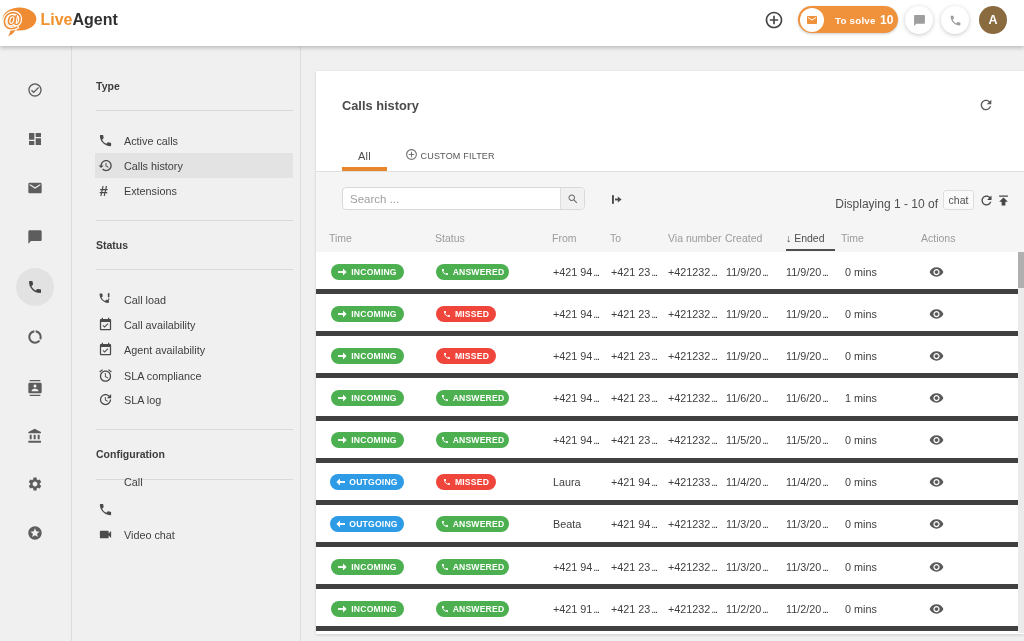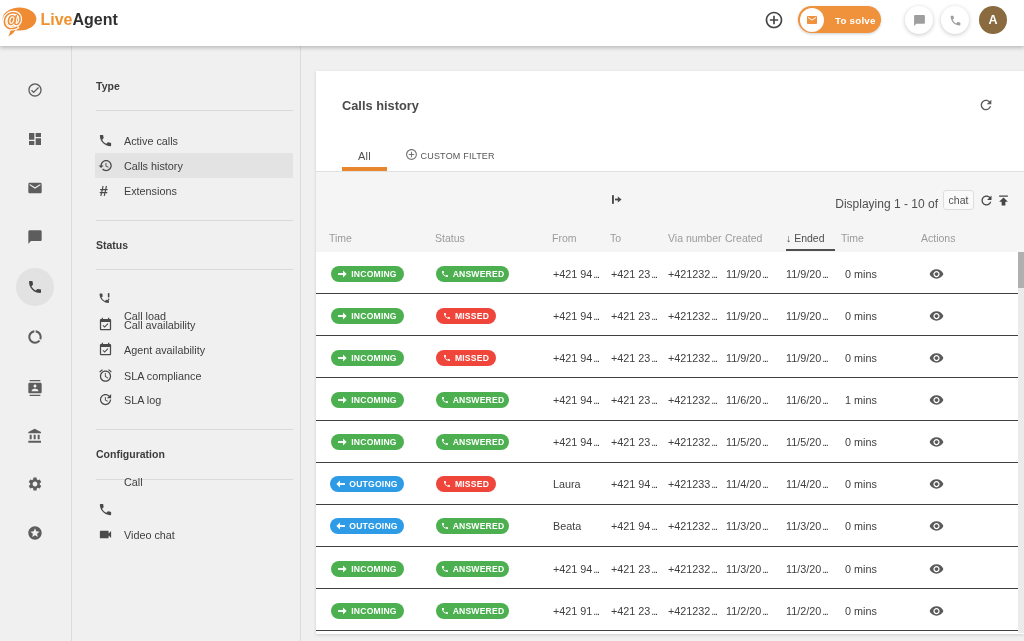--- a/index.html
+++ b/index.html
@@ -10,21 +10,21 @@
 .menu{position:absolute;left:73px;top:46px;width:228px;height:595px;border-right:1px solid #dcdcdc;background:#f0f0f0;z-index:5}
 .sect{position:absolute;left:23px;font-size:10.5px;font-weight:bold;color:#3d3d3d}
 .mdiv{position:absolute;left:23px;width:197px;height:1px;background:#d9d9d9}
 .mi{position:absolute;left:25px;color:#4a4a4a}
 .mt{position:absolute;left:51px;font-size:10.8px;color:#3e3e3e;white-space:nowrap}
 .card{position:absolute;left:316px;top:71px;width:708px;height:563px;background:#fff;box-shadow:0 1px 3px rgba(0,0,0,.14);z-index:6}
 .tabline{position:absolute;left:0;top:100px;width:708px;height:1px;background:#e0e0e0}
 .toolbar{position:absolute;left:0;top:101px;width:708px;height:80px;background:#f5f5f5}
 .thc{position:absolute;top:161px;font-size:10.5px;color:#9b9b9b;white-space:nowrap}
 .tbody{position:absolute;left:0;top:181px;width:702px;height:382px;overflow:hidden}
-.row{position:relative;width:702px;height:42.15px;background:#fff;border-bottom:1px solid #404040}
+.row{position:relative;width:702px;height:42.15px;background:#fff;border-bottom:5px solid #404040}
 .row span.tx{position:absolute;top:calc(50% + 1px);transform:translateY(-50%);font-size:10.8px;color:#3e3e3e;white-space:nowrap}
 .tx i{font-style:normal;letter-spacing:-1.2px;margin-left:1px}
 .pill{position:absolute;top:calc(50% + 1px);transform:translateY(-50%);height:16px;border-radius:8px;display:flex;align-items:center;justify-content:center;gap:4px;color:#fff;font-size:8.6px;font-weight:bold;letter-spacing:.2px;white-space:nowrap}
 .g{background:#4caf50}.r{background:#ef453a}.b{background:#2d9be5}
 .from{left:237px}.to{left:295px}.via{left:352px}.created{left:410px}.ended{left:470px}.time{left:529px}
 .eye{position:absolute;left:613px;top:calc(50% + 1px);transform:translateY(-50%);color:#5a5a5a}
 .sbtrack{position:absolute;left:1017.5px;top:252px;width:6px;height:381px;background:#ebebeb;z-index:7}
 .sbthumb{position:absolute;left:0;top:0;width:6px;height:36px;background:#b0b0b0}
 </style></head>
 <body>
@@ -100,28 +100,28 @@
 
 <div class="topbar">
   <svg width="140" height="42" viewBox="0 0 140 42" style="position:absolute;left:0;top:0">
     <path d="M19.5 7.4 C28.8 7.4 36.4 12.6 36.4 19 C36.4 25.4 28.8 30.6 19.5 30.6 C18.1 30.6 16.7 30.5 15.4 30.2 C13.6 32.9 11.1 35.2 8.1 36.4 C9.6 34.1 10.4 31.4 10.6 28.7 C5.8 26.6 2.6 23 2.6 19 C2.6 12.6 10.2 7.4 19.5 7.4 Z" fill="#ee8b33"></path>
     <text x="12.2" y="25.6" font-size="20" font-weight="bold" text-anchor="middle" fill="#ee8b33" stroke="#fff" stroke-width="2.4" paint-order="stroke" font-family="Liberation Sans,sans-serif">@</text>
     <text x="40.5" y="25.2" font-size="16" font-weight="bold" font-family="Liberation Sans,sans-serif"><tspan fill="#f0912c">Live</tspan><tspan fill="#303030">Agent</tspan></text>
   </svg>
   <svg style="position:absolute;left:764px;top:10px;color:#454545" width="20" height="20" viewBox="0 0 24 24" fill="currentColor">
       <use href="#i-plus"></use>
     </svg>
-  <div style="position:absolute;left:798px;top:6px;width:83px;height:27px;border-radius:13.5px;background:#f0913c;box-shadow:0 1px 3px rgba(0,0,0,.2)">
+  <div style="position:absolute;left:798px;top:6px;width:100px;height:27px;border-radius:13.5px;background:#f0913c;box-shadow:0 1px 3px rgba(0,0,0,.2)">
     <div style="position:absolute;left:1.5px;top:1.5px;width:24px;height:24px;border-radius:50%;background:#fff;display:flex;align-items:center;justify-content:center">
       <svg width="12" height="12" viewBox="0 0 24 24" fill="#f0913c">
           <use href="#i-mail"></use>
         </svg>
     </div>
     <span style="position:absolute;left:37px;top:50%;transform:translateY(-50%);color:#fff;font-size:9.8px;font-weight:bold;letter-spacing:.2px">To solve</span>
-    <span style="position:absolute;left:82px;top:50%;transform:translateY(-50%);color:#fff;font-size:10px;font-weight:normal">10</span>
+    <span style="position:absolute;left:82px;top:50%;transform:translateY(-50%);color:#fff;font-size:12px;font-weight:bold">10</span>
   </div>
   <div class="cirbtn" style="left:905px;top:6px;width:28px;height:28px">
       <svg width="13" height="13" viewBox="0 0 24 24" fill="#9e9e9e">
         <use href="#i-chat"></use>
       </svg>
     </div>
   <div class="cirbtn" style="left:941px;top:6px;width:28px;height:28px">
       <svg width="13" height="13" viewBox="0 0 24 24" fill="#9e9e9e">
         <use href="#i-call"></use>
       </svg>
@@ -178,21 +178,21 @@
     </svg>
   <span class="mt" style="top:114px">Calls history</span>
   <span class="mi" style="top:136px;font-size:15px;font-weight:bold;left:26.5px">#</span>
   <span class="mt" style="top:139px">Extensions</span>
   <div class="mdiv" style="top:174px"></div>
   <span class="sect" style="top:193px">Status</span>
   <div class="mdiv" style="top:223px"></div>
   <svg class="mi" style="top:246px" width="15" height="15" viewBox="0 0 24 24" fill="currentColor">
       <use href="#i-callload"></use>
     </svg>
-  <span class="mt" style="top:264px">Call load</span>
+  <span class="mt" style="top:248px">Call load</span>
   <svg class="mi" style="top:271px" width="15" height="15" viewBox="0 0 24 24" fill="currentColor">
       <use href="#i-evav"></use>
     </svg>
   <span class="mt" style="top:273px">Call availability</span>
   <svg class="mi" style="top:296px" width="15" height="15" viewBox="0 0 24 24" fill="currentColor">
       <use href="#i-evav"></use>
     </svg>
   <span class="mt" style="top:298px">Agent availability</span>
   <svg class="mi" style="top:322px" width="15" height="15" viewBox="0 0 24 24" fill="currentColor">
       <use href="#i-alarm"></use>
@@ -221,20 +221,28 @@
       <use href="#i-refresh"></use>
     </svg>
   <span style="position:absolute;left:42px;top:79px;font-size:11px;color:#4f4f4f;letter-spacing:.2px">All</span>
   <div style="position:absolute;left:26px;top:96px;width:45px;height:4px;background:#e8862d"></div>
   <svg style="position:absolute;left:89px;top:76.5px;color:#757575" width="13" height="13" viewBox="0 0 24 24" fill="currentColor">
       <use href="#i-plus"></use>
     </svg>
   <span style="position:absolute;left:104.5px;top:80px;font-size:9px;color:#565656;letter-spacing:.2px">CUSTOM FILTER</span>
   <div class="tabline"></div>
   <div class="toolbar">
+    <div style="position:absolute;left:26px;top:15px;width:243px;height:23px;background:#fff;border:1px solid #d9d9d9;border-radius:4px">
+      <span style="position:absolute;left:7px;top:50%;transform:translateY(-50%);font-size:11.5px;color:#9e9e9e">Search ...</span>
+      <div style="position:absolute;right:0;top:0;width:24px;height:100%;background:#f1f1f1;border-left:1px solid #dedede;border-radius:0 4px 4px 0;display:flex;align-items:center;justify-content:center">
+        <svg style="color:#666" width="12" height="12" viewBox="0 0 24 24" fill="currentColor">
+            <use href="#i-search"></use>
+          </svg>
+      </div>
+    </div>
     <svg style="position:absolute;left:296px;top:23px" width="10" height="9" viewBox="0 0 10 9" fill="#4a4a4a">
         <rect x="0" y="0.2" width="1.9" height="8.6"></rect>
         <rect x="3" y="3.6" width="3.4" height="1.8"></rect>
         <path d="M5.8 1.4 L9.6 4.5 L5.8 7.6 Z"></path>
       </svg>
     <span style="position:absolute;right:86px;top:32px;transform:translateY(-50%);font-size:12px;color:#4f4f4f;white-space:nowrap">Displaying 1 - 10 of</span>
     <div style="position:absolute;left:627px;top:18px;width:31px;height:20px;border:1px solid #ddd;border-radius:3px;background:#fafafa;display:flex;align-items:center;justify-content:center">
         <span style="font-size:10.5px;color:#4f4f4f">chat</span>
       </div>
     <svg style="position:absolute;left:663px;top:21px;color:#454545" width="15" height="15" viewBox="0 0 24 24" fill="currentColor">

